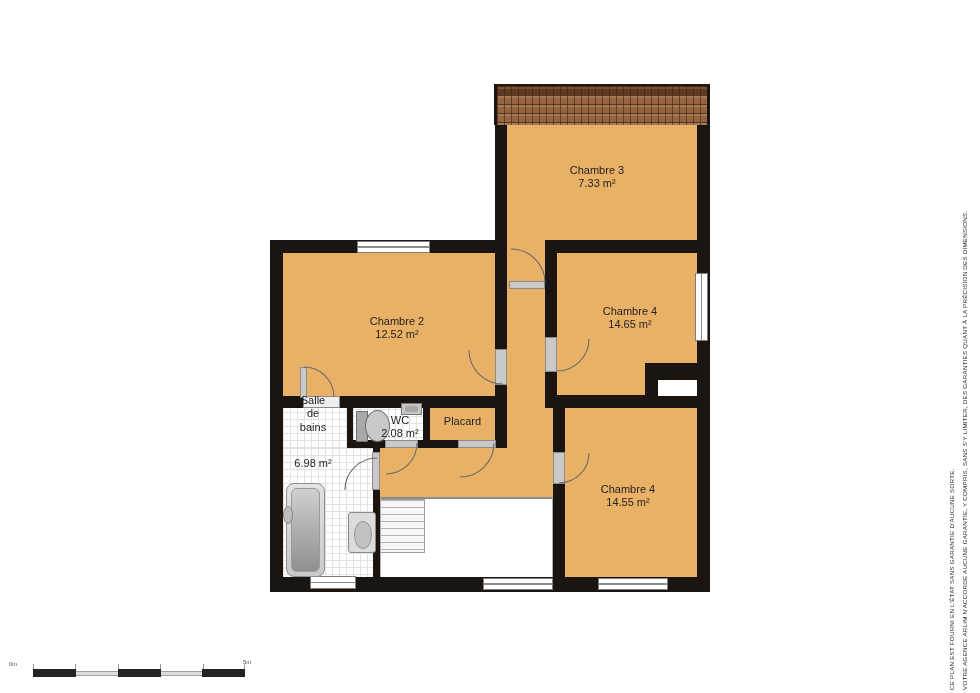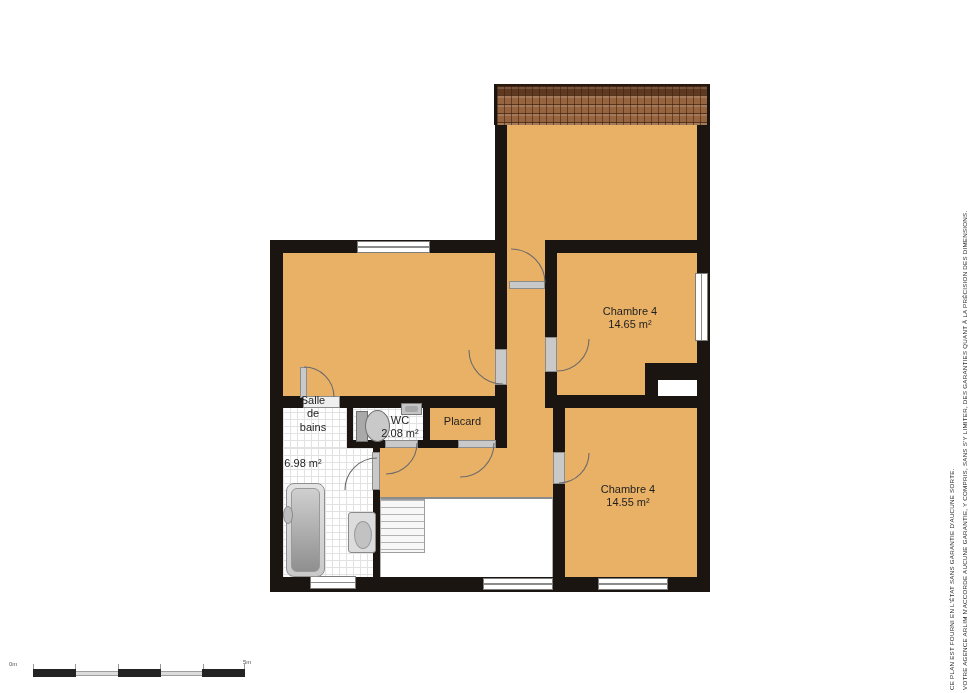--- a/index.html
+++ b/index.html
@@ -121,32 +121,40 @@
       <path d="M503 384 A34 34 0 0 1 469 350"></path>
       <path d="M557 371 A32 32 0 0 0 589 339"></path>
       <path d="M304 367 A30 30 0 0 1 334 397"></path>
       <path d="M377 458 A32 32 0 0 0 345 490"></path>
       <path d="M386 474 A31 31 0 0 0 417 443"></path>
       <path d="M460 477 A34 34 0 0 0 494 443"></path>
       <path d="M559 483 A30 30 0 0 0 589 453"></path>
     </g>
   </svg>
 
+  <div class="lbl" style="left:537px;top:164px;width:120px">
+    <span>Chambre 3</span>
+    <span>7.33 m²</span>
+  </div>
+  <div class="lbl" style="left:337px;top:315px;width:120px">
+    <span>Chambre 2</span>
+    <span>12.52 m²</span>
+  </div>
   <div class="lbl" style="left:570px;top:305px;width:120px">
     <span>Chambre 4</span>
     <span>14.65 m²</span>
   </div>
   <div class="lbl" style="left:568px;top:483px;width:120px">
     <span>Chambre 4</span>
     <span>14.55 m²</span>
   </div>
   <div class="lbl" style="left:296px;top:394px;width:34px">
       <span style="white-space:normal">Salle de bains</span>
     </div>
-  <div class="lbl" style="left:273px;top:457px;width:60px">
+  <div class="lbl" style="left:283px;top:457px;width:60px">
       <span>6.98 m²</span>
     </div>
   <div class="lbl" style="left:370px;top:414px;width:60px">
     <span>WC</span>
     <span>2.08 m²</span>
   </div>
   <div class="lbl" style="left:425px;top:415px;width:75px">
     <span>Placard</span>
   </div>
 

